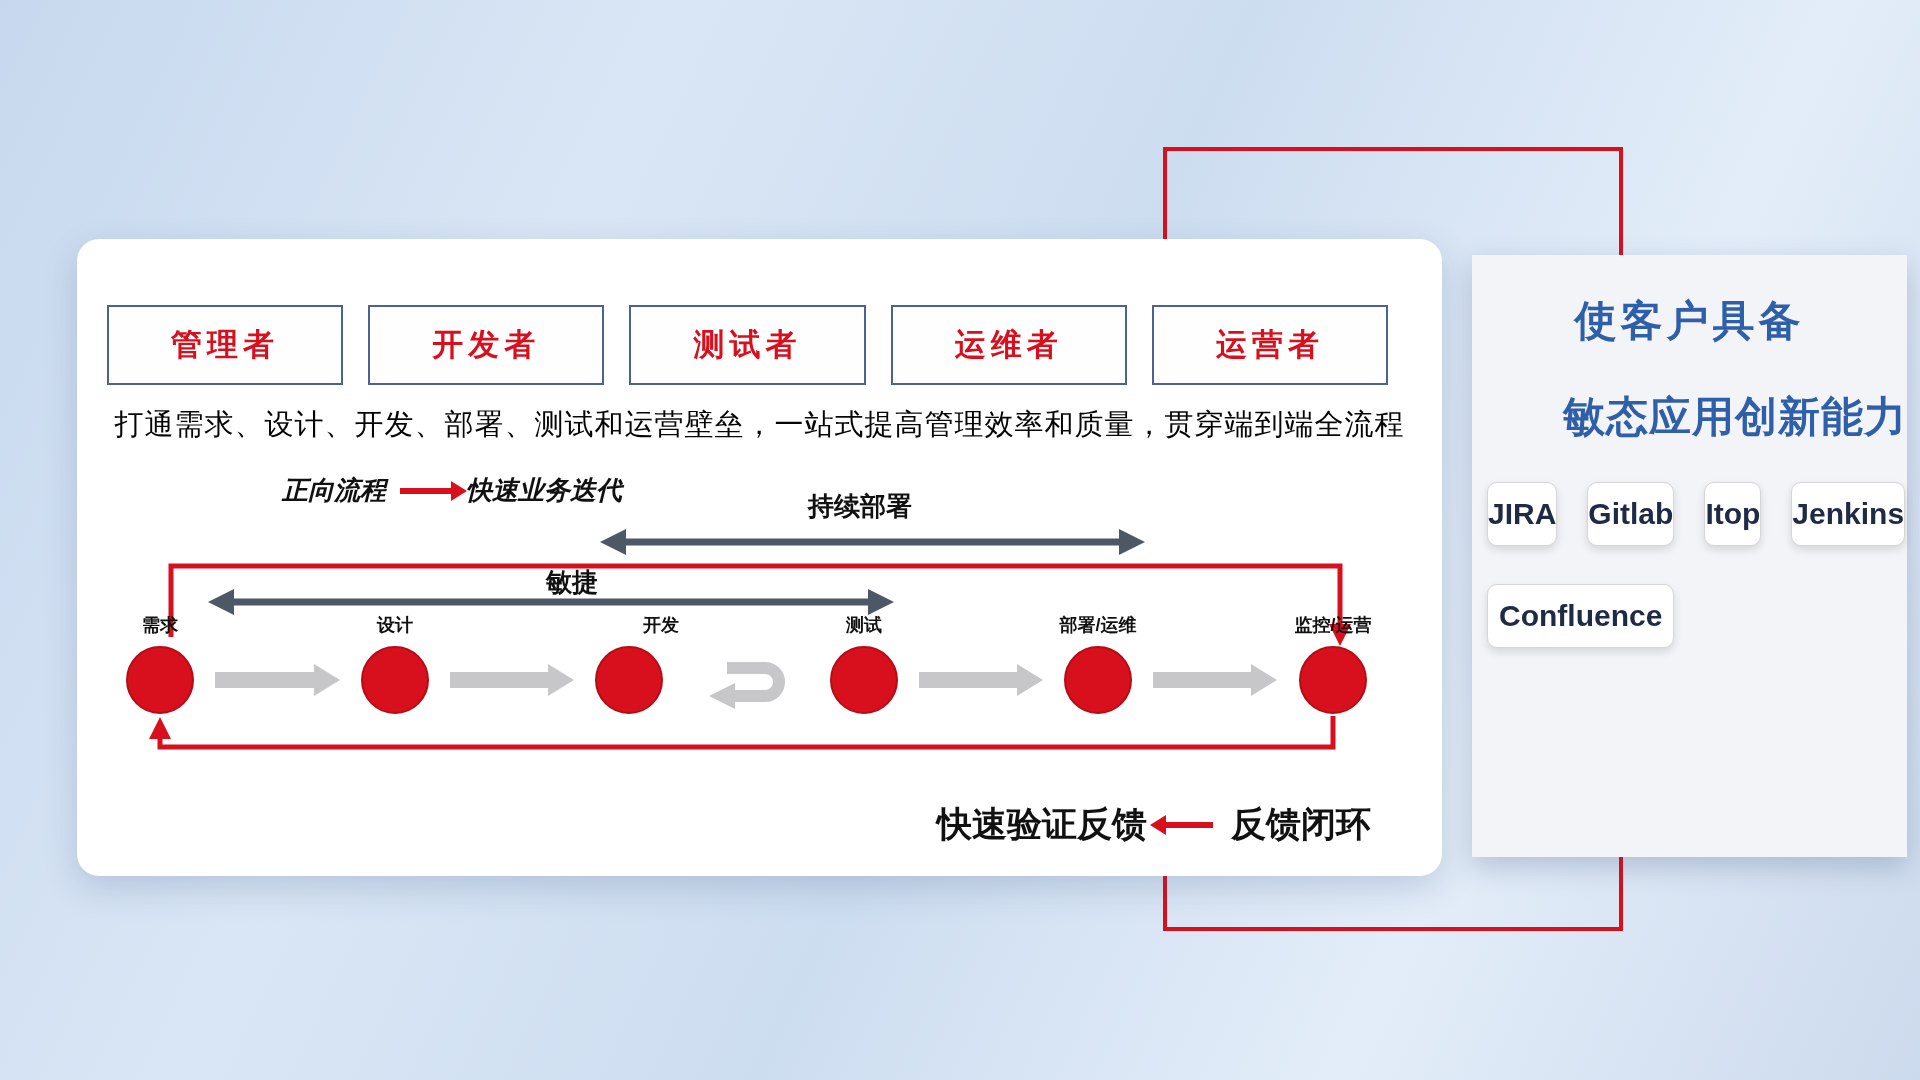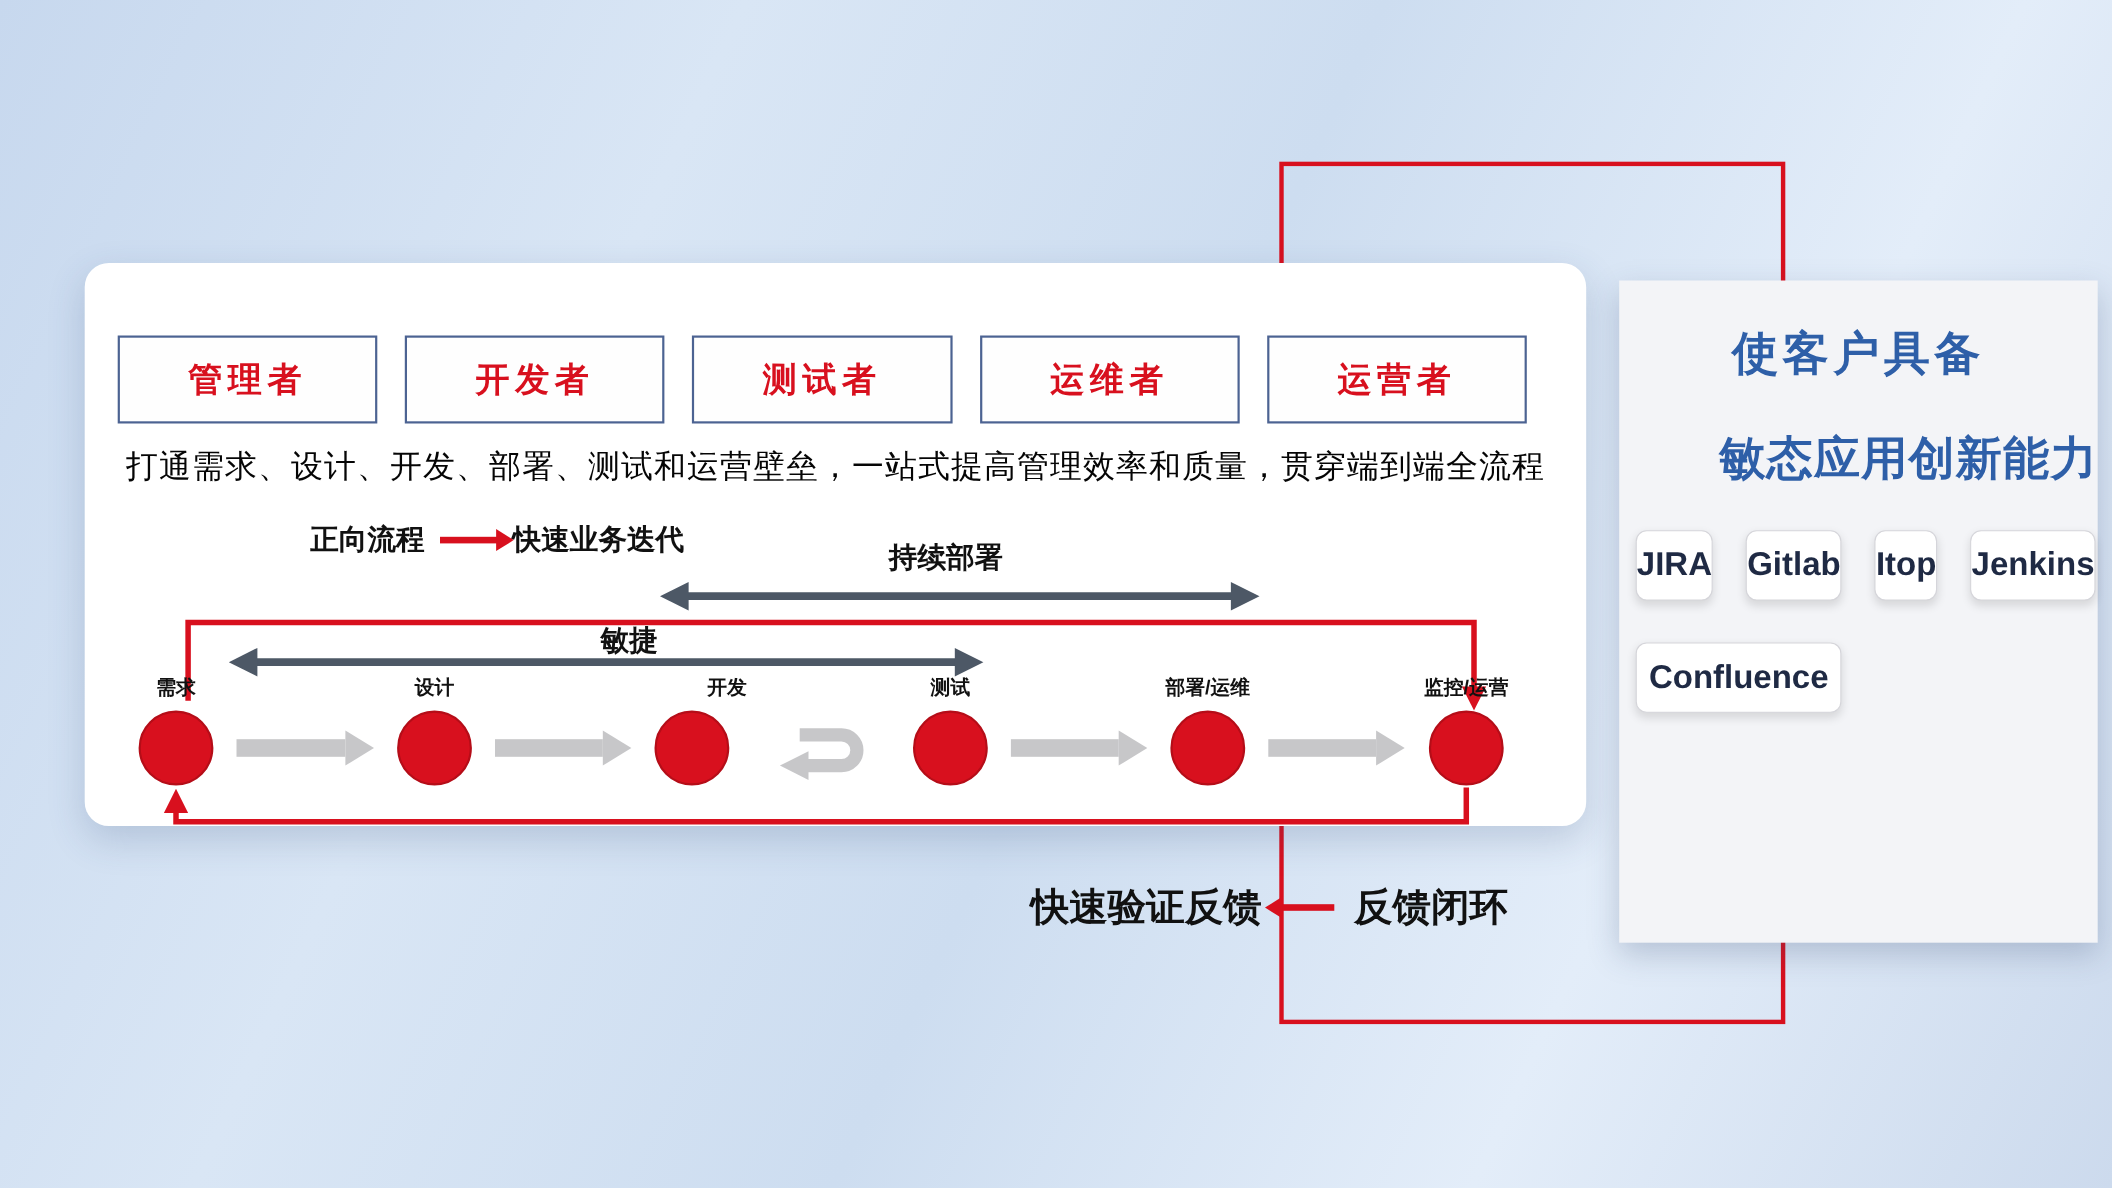--- a/index.html
+++ b/index.html
@@ -3,33 +3,33 @@
 <meta charset="utf-8">
 <style>
   html,body{margin:0;padding:0;}
   body{font-family:"Liberation Sans","DejaVu Sans",sans-serif;}
   .stage{position:relative;width:1920px;height:1080px;overflow:hidden;
     background:linear-gradient(115deg,#c7d8ee 0%,#d9e6f5 28%,#cdddf0 52%,#e3edf9 76%,#ccdaed 100%);}
   
   .red-frame{position:absolute;left:1163px;top:147px;width:452px;height:776px;
     border:4px solid #d8101e;z-index:1;}
   
-  .main-panel{position:absolute;left:77px;top:239px;width:1365px;height:512px;
+  .main-panel{position:absolute;left:77px;top:239px;width:1365px;height:637px;
     background:#ffffff;border-radius:22px;z-index:2;
     box-shadow:0 12px 34px rgba(50,75,120,.20);}
   
   .roles{position:absolute;left:30px;right:54px;top:66px;height:80px;display:flex;gap:25px;}
   .role-box{flex:1;background:#fefefe;border:2px solid #4c6392;display:flex;
     align-items:center;justify-content:center;font-size:31px;font-weight:700;
     color:#d8101e;letter-spacing:5px;}
   .description{position:absolute;left:0;right:0;top:166px;text-align:center;
     font-size:29px;font-weight:400;color:#050505;letter-spacing:1px;}
   
   .legend{position:absolute;left:205px;top:234px;display:flex;align-items:center;gap:14px;
-    font-size:26px;font-weight:700;color:#111;}
+    font-size:26px;font-weight:700;color:#111;font-style:italic;}
   .arrow-right-red{position:relative;width:52px;height:6px;background:#d8101e;display:inline-block;}
   .arrow-right-red::after{content:"";position:absolute;right:-15px;top:-7px;
     border-top:10px solid transparent;border-bottom:10px solid transparent;border-left:16px solid #d8101e;}
   .arrow-left-red{position:relative;width:48px;height:6px;background:#d8101e;display:inline-block;}
   .arrow-left-red::before{content:"";position:absolute;left:-15px;top:-7px;
     border-top:10px solid transparent;border-bottom:10px solid transparent;border-right:16px solid #d8101e;}
   
   .lbl{position:absolute;transform:translateX(-50%);font-size:26px;font-weight:700;color:#111;white-space:nowrap;}
   .cd-label{left:783px;top:250px;}
   .agile-label{left:495px;top:326px;}

